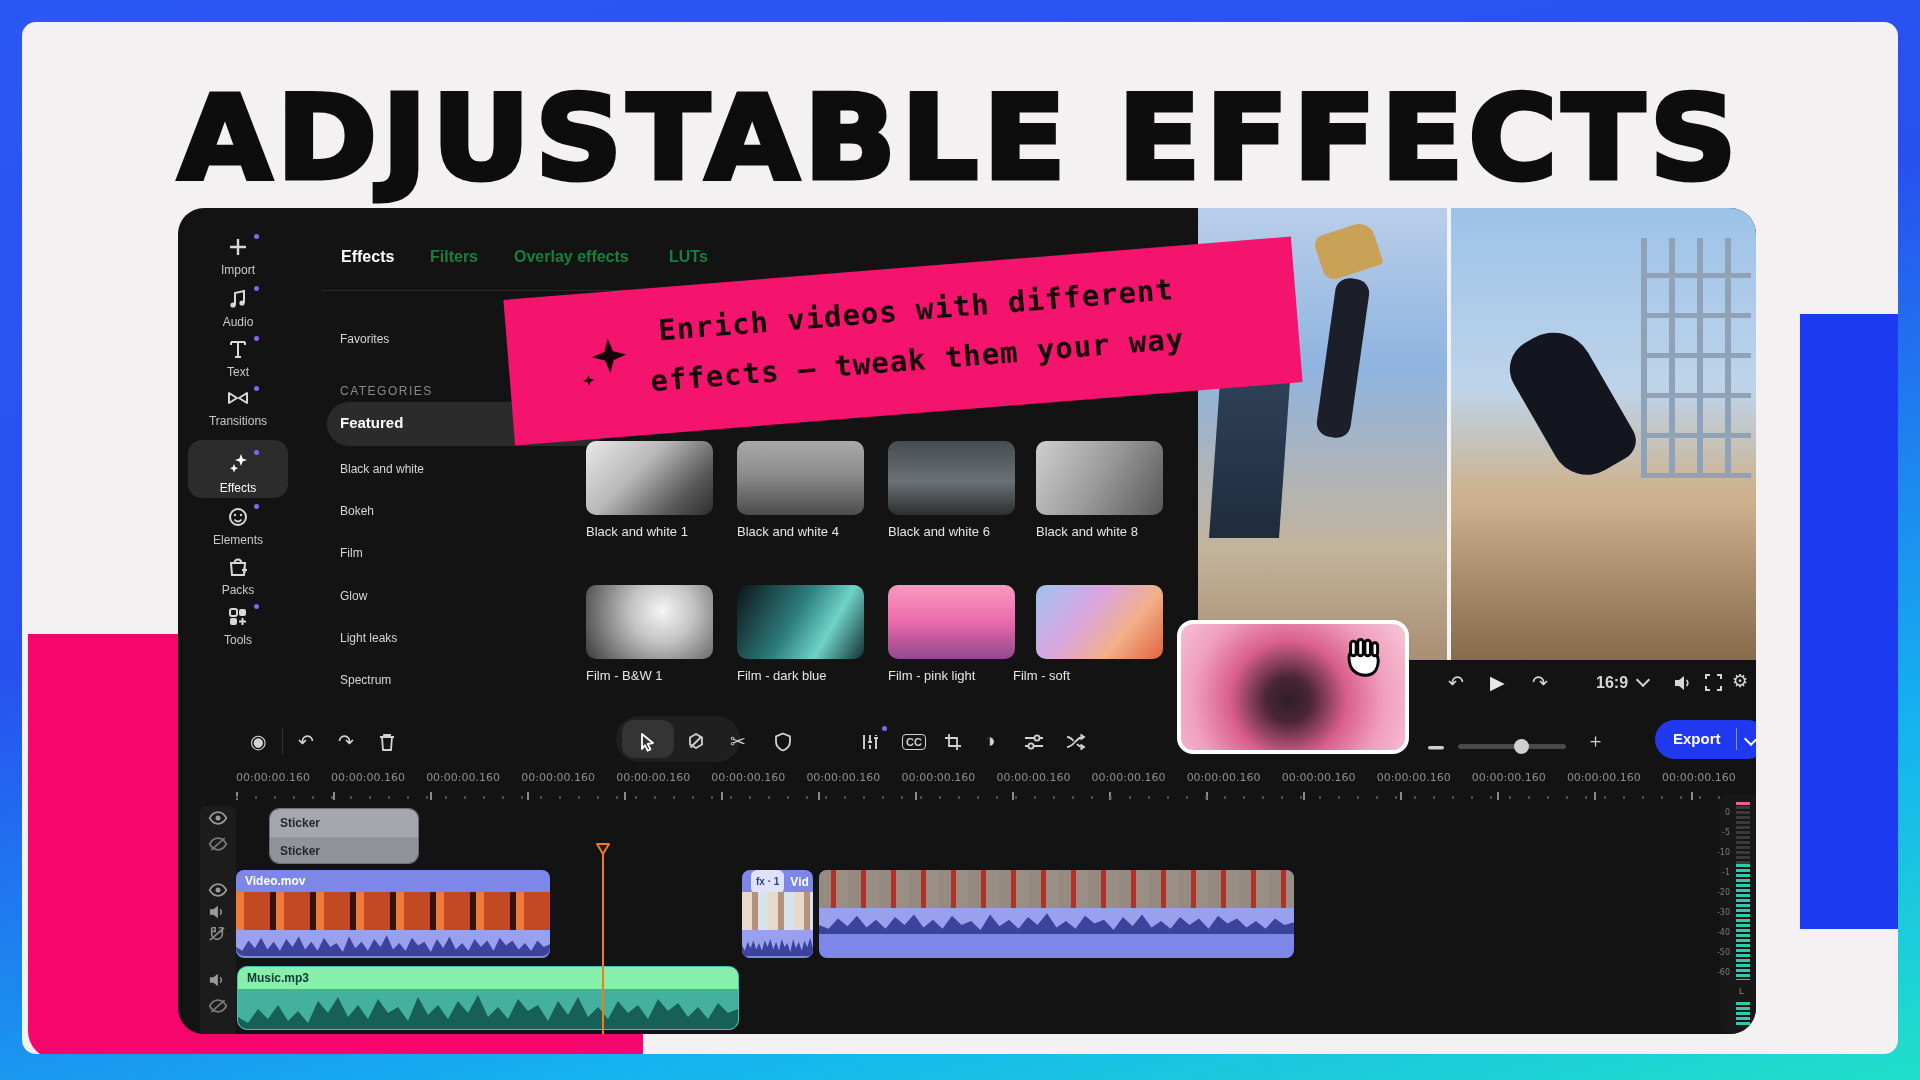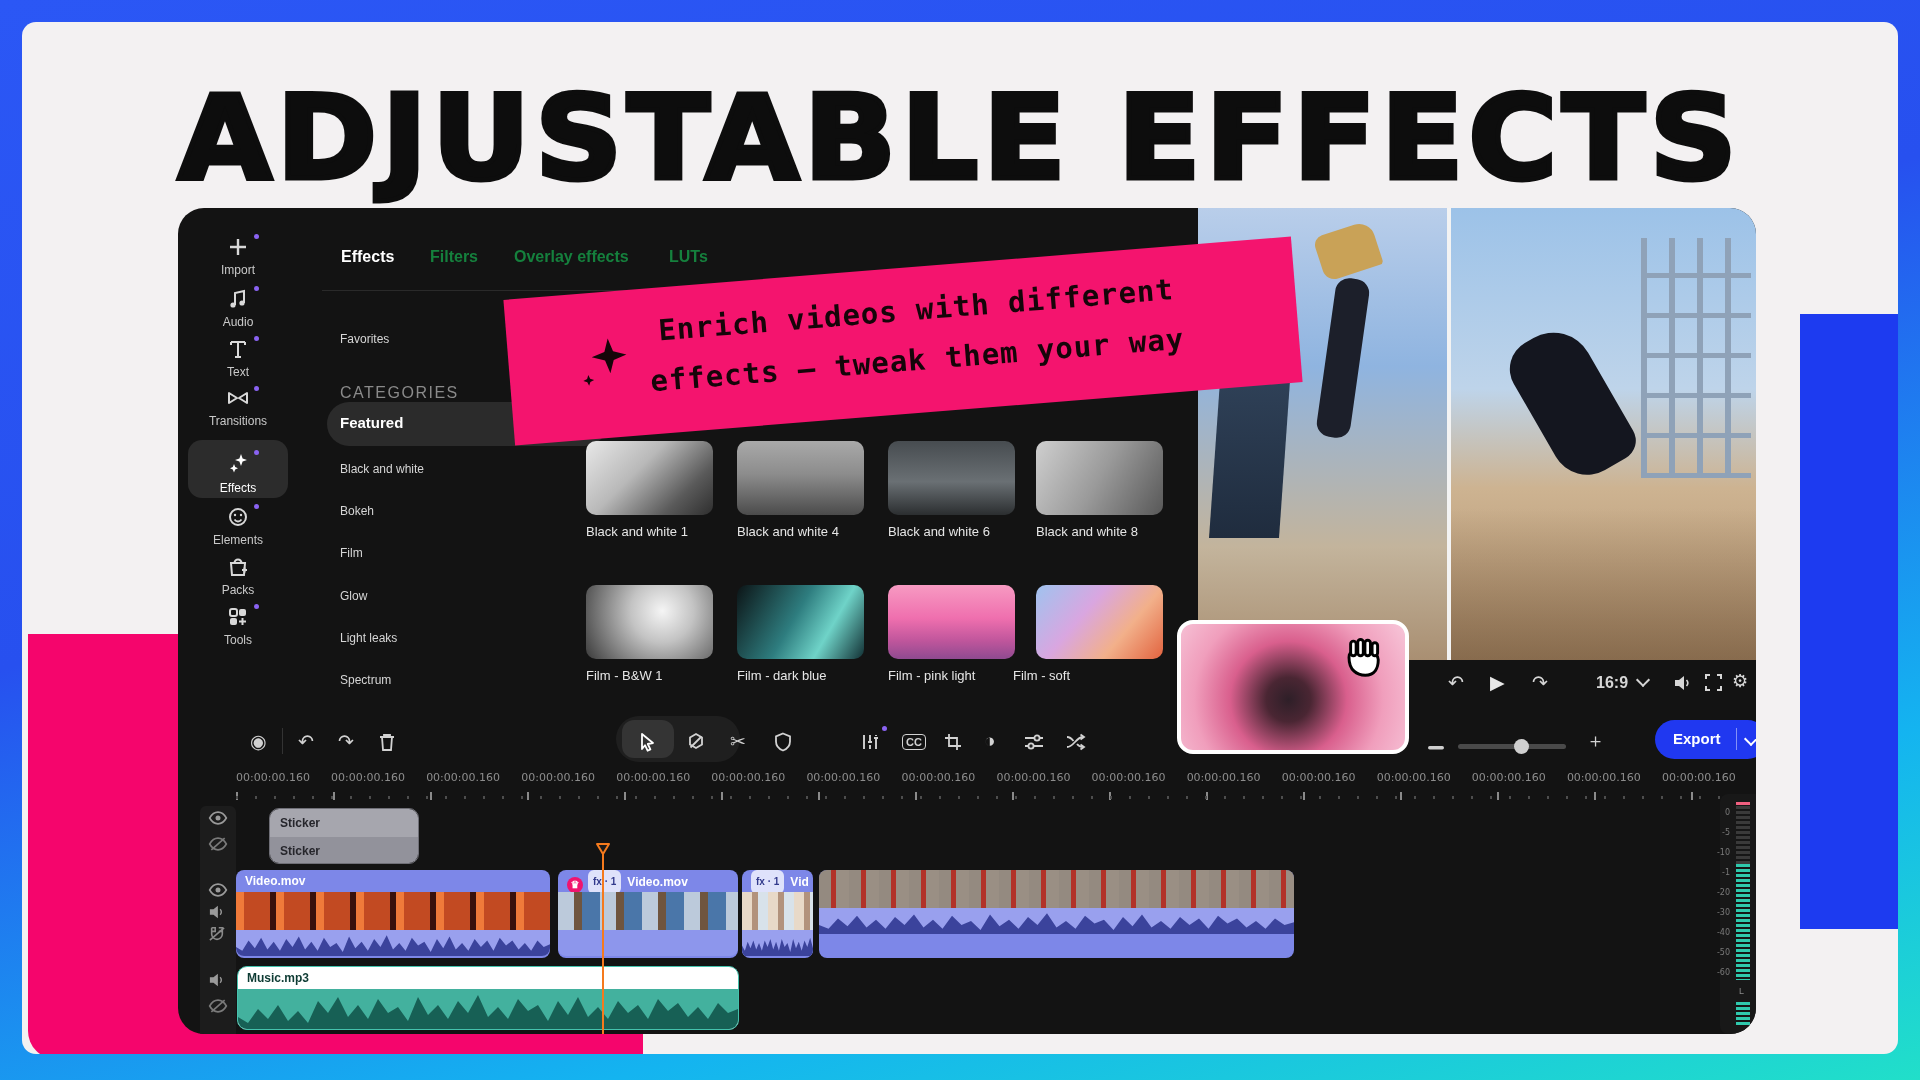--- a/index.html
+++ b/index.html
@@ -118,21 +118,21 @@
         <span class="sb-lab">Tools</span>
       </div>
 
       <div class="tab active" style="left:163px">Effects</div>
       <div class="tab" style="left:252px">Filters</div>
       <div class="tab" style="left:336px">Overlay effects</div>
       <div class="tab" style="left:491px">LUTs</div>
       <div class="abs" style="left:144px;top:82px;width:860px;height:1px;background:#2a2a2a"></div>
 
       <div class="cat" style="top:124px">Favorites</div>
-      <div class="cat" style="top:176px;font-size:16px;letter-spacing:1.5px;color:#8a8a8a">CATEGORIES</div>
+      <div class="cat" style="top:176px;font-size:12px;letter-spacing:1.5px;color:#8a8a8a">CATEGORIES</div>
       <div class="abs" style="left:149px;top:194px;width:280px;height:44px;background:#2b2b2b;border-radius:22px">
         <span class="abs" style="left:13px;top:12px;color:#fff;font-weight:bold;font-size:15px">Featured</span>
       </div>
       <div class="cat" style="top:254px">Black and white</div>
       <div class="cat" style="top:296px">Bokeh</div>
       <div class="cat" style="top:338px">Film</div>
       <div class="cat" style="top:381px">Glow</div>
       <div class="cat" style="top:423px">Light leaks</div>
       <div class="cat" style="top:465px">Spectrum</div>
 
@@ -302,25 +302,20 @@
       <div class="abs" style="left:58px;top:662px;width:314px;height:88px;border-radius:8px;overflow:hidden;background:#7d87e8">
         <div class="clip-head">Video.mov</div>
         <div style="height:38px;background:repeating-linear-gradient(90deg,#ef7a3a 0 8px,#c24a22 8px 34px,#3a120c 34px 40px),linear-gradient(180deg,rgba(40,10,5,.55) 0%,rgba(0,0,0,0) 35%,rgba(40,10,5,.5) 100%)"></div>
         <div style="height:26px;background:#99a0ee;border-radius:0 0 8px 8px;overflow:hidden">
           <svg class="wave" viewBox="0 0 100 20" preserveAspectRatio="none">
               <path fill="#3b439c" d="M0 20L0 13 2 16 4 8 6 14 8 6 10 15 12 9 14 16 16 7 18 13 20 5 22 15 24 9 26 16 28 6 30 13 32 10 34 17 36 5 38 14 40 9 42 16 44 7 46 13 48 4 50 15 52 10 54 16 56 6 58 12 60 9 62 17 64 7 66 14 68 5 70 15 72 10 74 16 76 7 78 13 80 8 82 16 84 6 86 12 88 8 90 15 92 10 94 16 96 8 98 13 100 11 100 20Z"></path>
             </svg>
         </div>
       </div>
 
-      <div class="abs" style="left:380px;top:662px;width:180px;height:88px;border-radius:8px;overflow:hidden;background:#7d87e8">
-        <div class="clip-head"><span class="crown">♛</span><span class="badge-fx">fx · 1</span><span>Video.mov</span></div>
-        <div style="height:38px;background:repeating-linear-gradient(90deg,#bccadb 0 16px,#6f553f 16px 24px,#4a76a9 24px 42px),linear-gradient(180deg,rgba(0,0,0,.25),rgba(0,0,0,0) 40%,rgba(0,0,0,.3))"></div>
-        <div style="height:26px;background:#8d96ec;border-radius:0 0 8px 8px"></div>
-      </div>
 
       <div class="abs" style="left:564px;top:662px;width:71px;height:88px;border-radius:8px;overflow:hidden;background:#7d87e8">
         <div class="clip-head"><span class="badge-fx">fx · 1</span><span>Vid</span></div>
         <div style="height:38px;background:repeating-linear-gradient(90deg,#e8d9c8 0 10px,#b2927c 10px 16px,#d8e2ea 16px 26px),linear-gradient(180deg,rgba(0,0,0,.18),rgba(0,0,0,0) 40%,rgba(0,0,0,.22))"></div>
         <div style="height:26px;background:#99a0ee;overflow:hidden">
           <svg class="wave" viewBox="0 0 100 20" preserveAspectRatio="none">
               <path fill="#3b439c" d="M0 20L0 12 4 16 8 9 12 14 16 8 20 15 24 10 28 16 32 8 36 13 40 7 44 15 48 9 52 16 56 7 60 13 64 10 68 17 72 7 76 14 80 9 84 16 88 8 92 13 96 6 100 14 100 20Z"></path>
             </svg>
         </div>
       </div>
@@ -336,21 +331,21 @@
 
       <div class="abs" style="left:30px;top:764px"><svg width="18" height="16" viewBox="0 0 20 18">
             <path d="M2 6v6h4l5 4V2L6 6H2z" fill="#9a9a9a"></path>
             <path d="M13.5 6a4 4 0 0 1 0 6" fill="none" stroke="#9a9a9a" stroke-width="1.6"></path>
           </svg></div>
       <div class="abs" style="left:30px;top:790px"><svg width="20" height="16" viewBox="0 0 24 18">
             <path d="M12 2C6 2 2 9 2 9s4 7 10 7 10-7 10-7-4-7-10-7z" fill="none" stroke="#7a7a7a" stroke-width="2"></path>
             <path d="M4 16L20 2" stroke="#7a7a7a" stroke-width="2"></path>
           </svg></div>
 
-      <div class="abs" style="left:59px;top:758px;width:502px;height:64px;border-radius:10px;overflow:hidden;background:#ffffff;border:1px solid #45c2ad;box-sizing:border-box">
+      <div class="abs" style="left:59px;top:758px;width:502px;height:64px;border-radius:10px;overflow:hidden;background:#86efac;border:1px solid #45c2ad;box-sizing:border-box">
         <div class="clip-head" style="color:#0d3b33">Music.mp3</div>
         <div style="height:40px;background:#43b19e;overflow:hidden">
           <svg class="wave" viewBox="0 0 100 20" preserveAspectRatio="none">
               <path fill="#176055" d="M0 20L0 14 2 17 4 10 6 15 8 8 10 16 12 11 14 17 16 6 18 12 20 4 22 14 24 8 26 15 28 5 30 12 32 9 34 16 36 4 38 13 40 8 42 15 44 6 46 12 48 3 50 14 52 9 54 15 56 5 58 11 60 8 62 16 64 6 66 13 68 4 70 14 72 9 74 15 76 6 78 12 80 8 82 15 84 5 86 11 88 7 90 14 92 9 94 15 96 7 98 12 100 10 100 20Z"></path>
             </svg>
         </div>
       </div>
 
       <div class="abs" style="left:424px;top:644px;width:2px;height:182px;background:#f57a1d"></div>
       <div class="abs" style="left:417px;top:634px"><svg width="16" height="14" viewBox="0 0 16 14">

